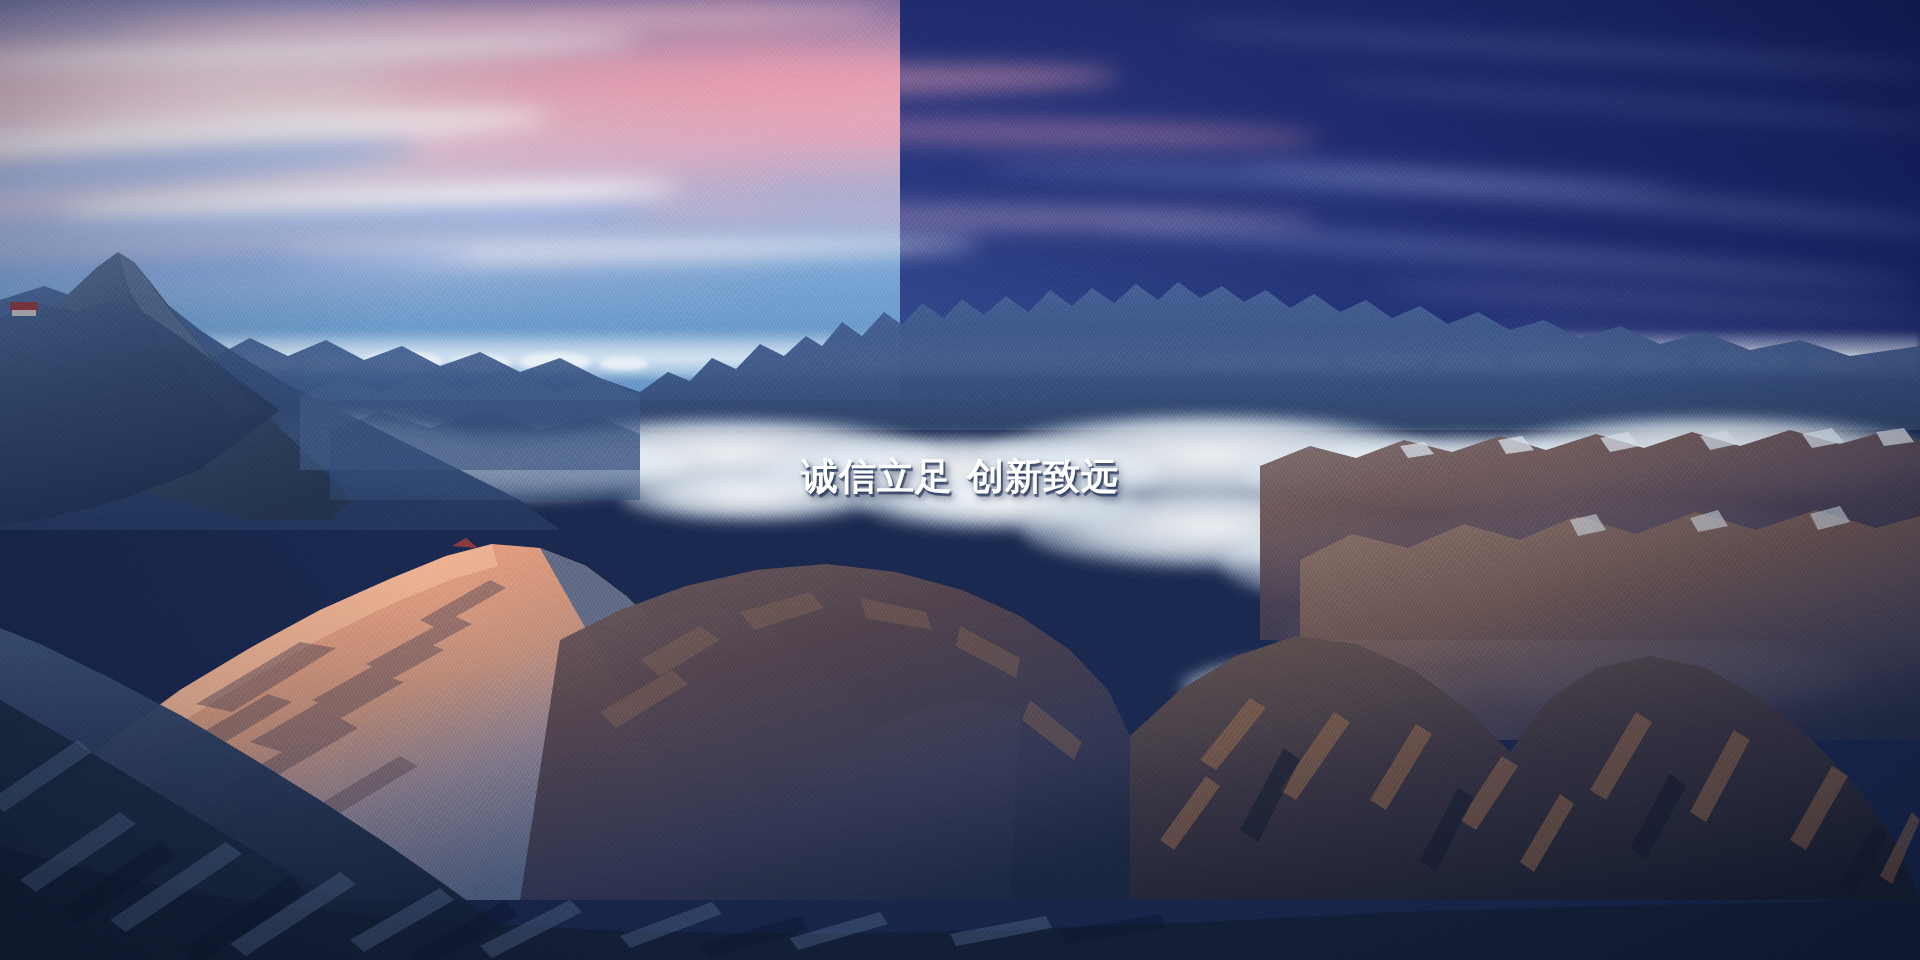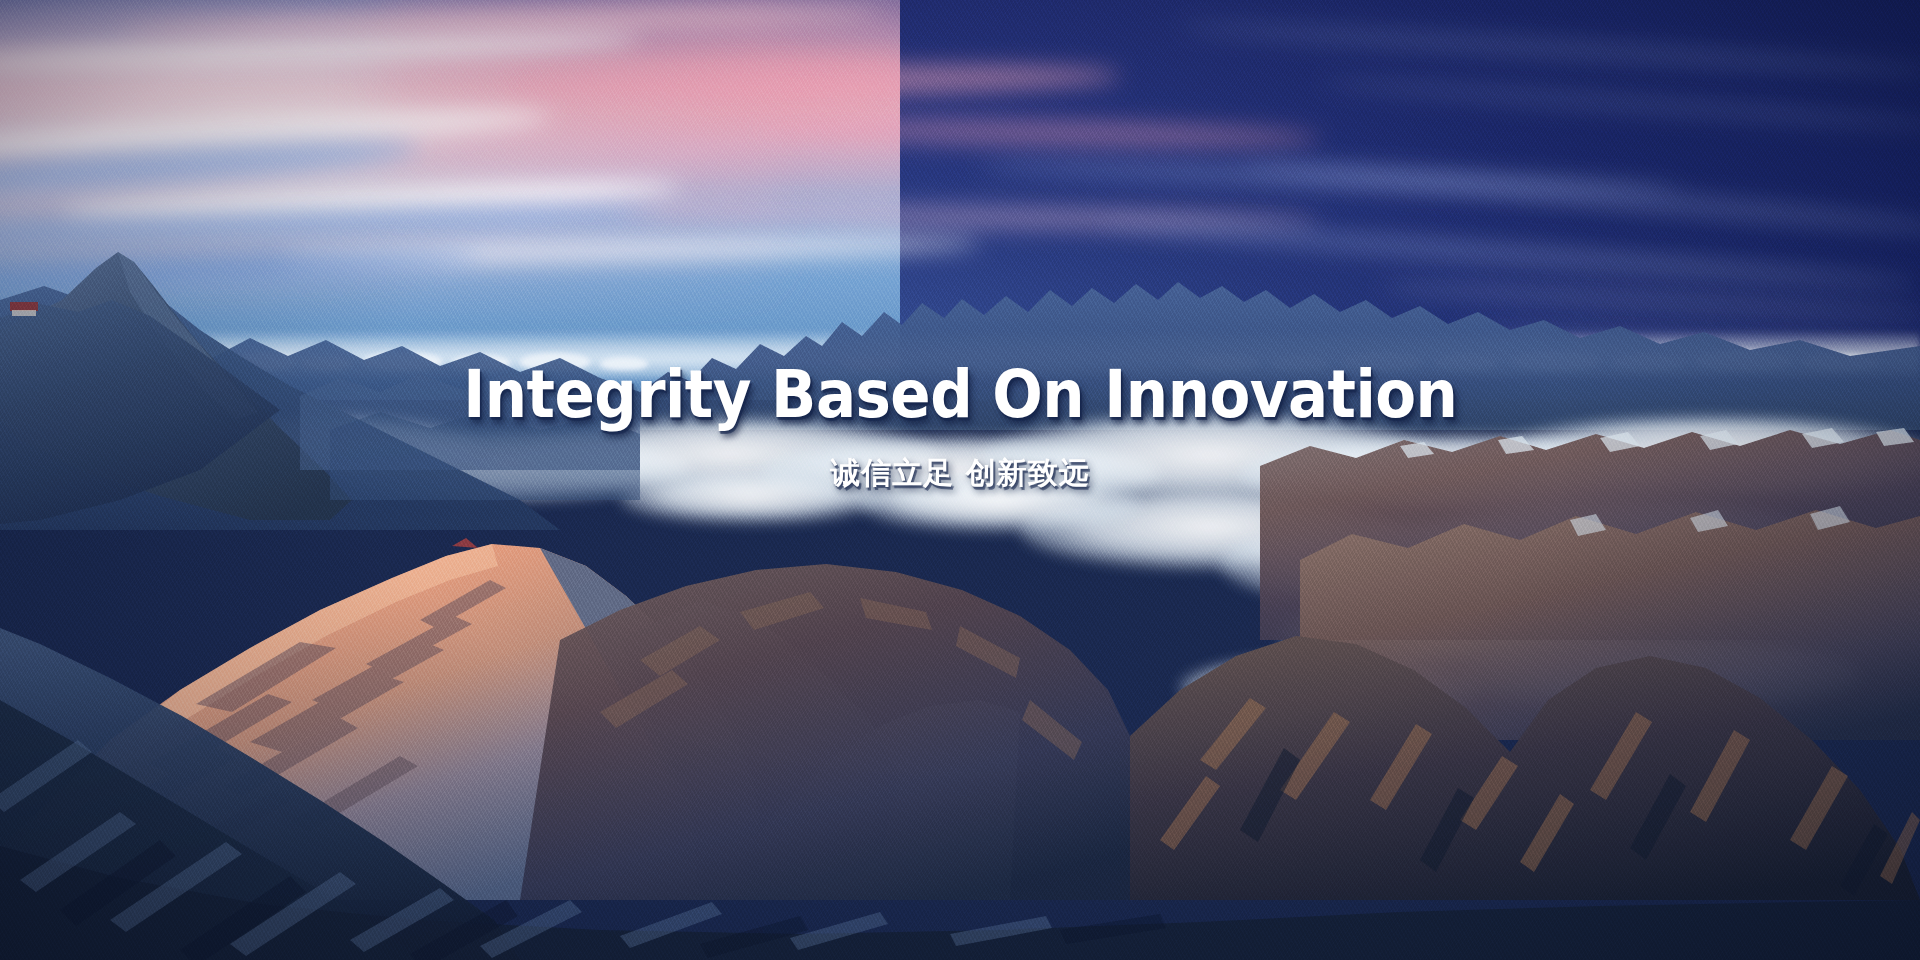--- a/index.html
+++ b/index.html
@@ -165,21 +165,21 @@
   .subtitle-wrap {
     position: absolute;
     left: 0; top: 458px; width: 100%;
     text-align: center;
     pointer-events: none;
   }
   .subtitle {
     display: inline-block;
     font-family: "DejaVu Sans", "Liberation Sans", sans-serif;
     font-weight: 700;
-    font-size: 30px;
+    font-size: 37px;
     line-height: 1;
     letter-spacing: 1px;
     color: #ffffff;
     text-shadow:
        2px 3px 0 rgba(22,38,78,0.50),
        4px 5px 7px rgba(14,26,60,0.60),
        1px 2px 2px rgba(20,34,72,0.50);
   }
 </style>
 </head>
@@ -469,21 +469,18 @@
       <path d="M180,950 L290,876 L306,892 L196,966 Z"></path>
       <path d="M410,954 L506,900 L518,916 L422,970 Z"></path>
       <path d="M700,944 L800,916 L808,930 L708,958 Z"></path>
       <path d="M1060,930 L1160,914 L1166,928 L1066,944 Z"></path>
     </g>
   </svg>
 
   <div class="grain"></div>
   <div class="vignette"></div>
 
-  <div class="headline-wrap">
-    <div class="headline">Integrity Based On Innovation</div>
-  </div>
 
   <div class="subtitle-wrap">
     <div class="subtitle">诚信立足 创新致远</div>
   </div>
 
 </div>
 
 </body></html>

